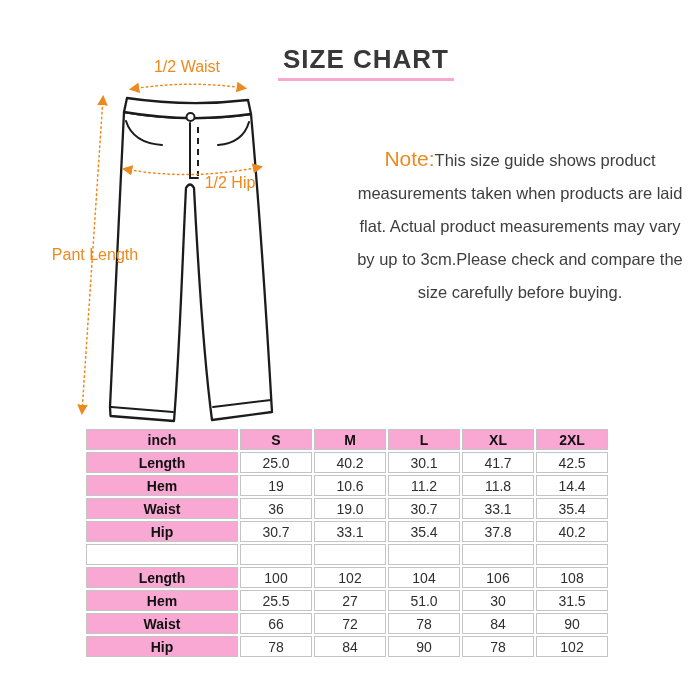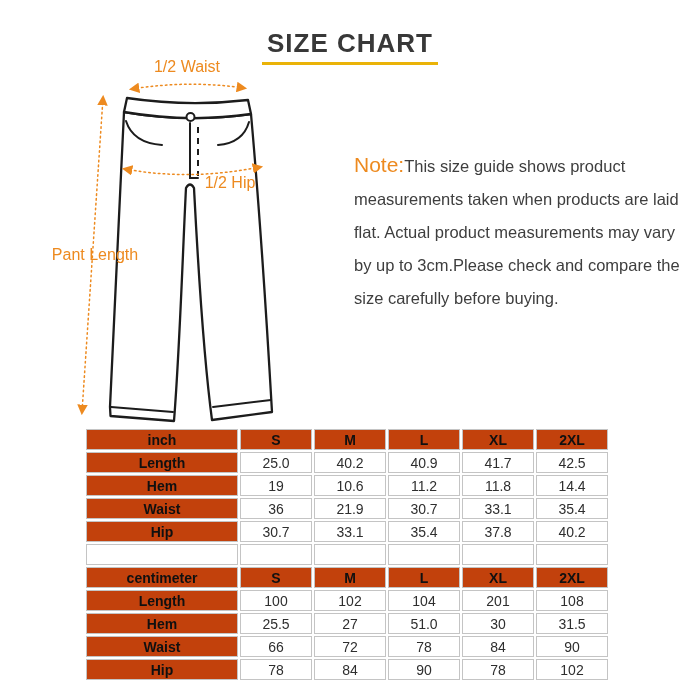--- a/index.html
+++ b/index.html
@@ -5,53 +5,53 @@
   html,body{margin:0;padding:0;}
   body{
     width:700px;height:700px;background:#ffffff;position:relative;overflow:hidden;
     font-family:"Liberation Sans",sans-serif;
   }
   .page{position:absolute;inset:0;background:#fff;}
 
   
   .title{
     position:absolute;top:28px;left:50%;transform:translateX(-50%);
-    margin:0;font-size:26px;font-weight:bold;letter-spacing:1px;color:#383838;
-    border-bottom:3px solid #eab308;padding:0 5px 3px 5px;white-space:nowrap;
+    margin:16px;font-size:26px;font-weight:bold;letter-spacing:1px;color:#383838;
+    border-bottom:3px solid #f9a8d4;padding:0 5px 3px 5px;white-space:nowrap;
   }
 
   
   .diagram{position:absolute;left:40px;top:55px;width:300px;height:375px;}
   .pants{fill:#ffffff;stroke:#1c1c1c;stroke-width:2.3;stroke-linejoin:round;stroke-linecap:round;}
   .pants-thin{fill:none;stroke:#1c1c1c;stroke-width:2;stroke-linecap:round;}
   .fly-dash{fill:none;stroke:#1c1c1c;stroke-width:2;stroke-dasharray:6 5;}
   .ann{fill:none;stroke:var(--accent);stroke-width:1.5;stroke-dasharray:1.6 3.2;stroke-linecap:round;}
   .diagram text{font-family:"Liberation Sans",sans-serif;font-size:16px;fill:var(--accent);}
   #arw path{fill:var(--accent);}
 
   
   .note{
-    position:absolute;left:354px;top:148px;width:332px;
-    font-size:16.5px;line-height:33px;color:#3e3e3e;text-align:left;
+    position:absolute;left:354px;top:142px;width:332px;
+    font-size:16.5px;line-height:33px;color:#3e3e3e;text-align:center;
   }
   .note-label{color:var(--accent);font-size:21px;}
 
   
   .size-table{
     position:absolute;left:84px;top:427px;
     border-collapse:separate;border-spacing:2px;table-layout:fixed;
     font-family:"Liberation Sans",sans-serif;font-size:14px;
   }
   .size-table td{
     box-sizing:border-box;width:72px;height:21px;padding:1px 2px;
     border:1px solid #c4c4c4;background:#ffffff;color:#2e2e2e;
     text-align:center;vertical-align:middle;
   }
   .size-table td.label-col{width:152px;}
-  .size-table td.hdr{background:#c2410c;font-weight:bold;color:#101010;}
+  .size-table td.hdr{background:#f9a8d4;font-weight:bold;color:#101010;}
   .size-table td.spacer{background:#ffffff;}
 </style>
 </head>
 <body>
 
 <div class="page">
 
   <h1 class="title">SIZE CHART</h1>
 
   <svg class="diagram" viewBox="0 0 300 375" xmlns="http://www.w3.org/2000/svg">
@@ -103,36 +103,36 @@
           <td class="hdr">S</td>
           <td class="hdr">M</td>
           <td class="hdr">L</td>
           <td class="hdr">XL</td>
           <td class="hdr">2XL</td>
         </tr>
         <tr>
           <td class="hdr label-col">Length</td>
           <td>25.0</td>
           <td>40.2</td>
-          <td>40.9</td>
+          <td>30.1</td>
           <td>41.7</td>
           <td>42.5</td>
         </tr>
         <tr>
           <td class="hdr label-col">Hem</td>
           <td>19</td>
           <td>10.6</td>
           <td>11.2</td>
           <td>11.8</td>
           <td>14.4</td>
         </tr>
         <tr>
           <td class="hdr label-col">Waist</td>
           <td>36</td>
-          <td>21.9</td>
+          <td>19.0</td>
           <td>30.7</td>
           <td>33.1</td>
           <td>35.4</td>
         </tr>
         <tr>
           <td class="hdr label-col">Hip</td>
           <td>30.7</td>
           <td>33.1</td>
           <td>35.4</td>
           <td>37.8</td>
@@ -140,33 +140,25 @@
         </tr>
         <tr class="spacer-row">
           <td class="spacer">&nbsp;</td>
           <td class="spacer">&nbsp;</td>
           <td class="spacer">&nbsp;</td>
           <td class="spacer">&nbsp;</td>
           <td class="spacer">&nbsp;</td>
           <td class="spacer">&nbsp;</td>
         </tr>
         <tr>
-          <td class="hdr label-col">centimeter</td>
-          <td class="hdr">S</td>
-          <td class="hdr">M</td>
-          <td class="hdr">L</td>
-          <td class="hdr">XL</td>
-          <td class="hdr">2XL</td>
-        </tr>
-        <tr>
           <td class="hdr label-col">Length</td>
           <td>100</td>
           <td>102</td>
           <td>104</td>
-          <td>201</td>
+          <td>106</td>
           <td>108</td>
         </tr>
         <tr>
           <td class="hdr label-col">Hem</td>
           <td>25.5</td>
           <td>27</td>
           <td>51.0</td>
           <td>30</td>
           <td>31.5</td>
         </tr>

